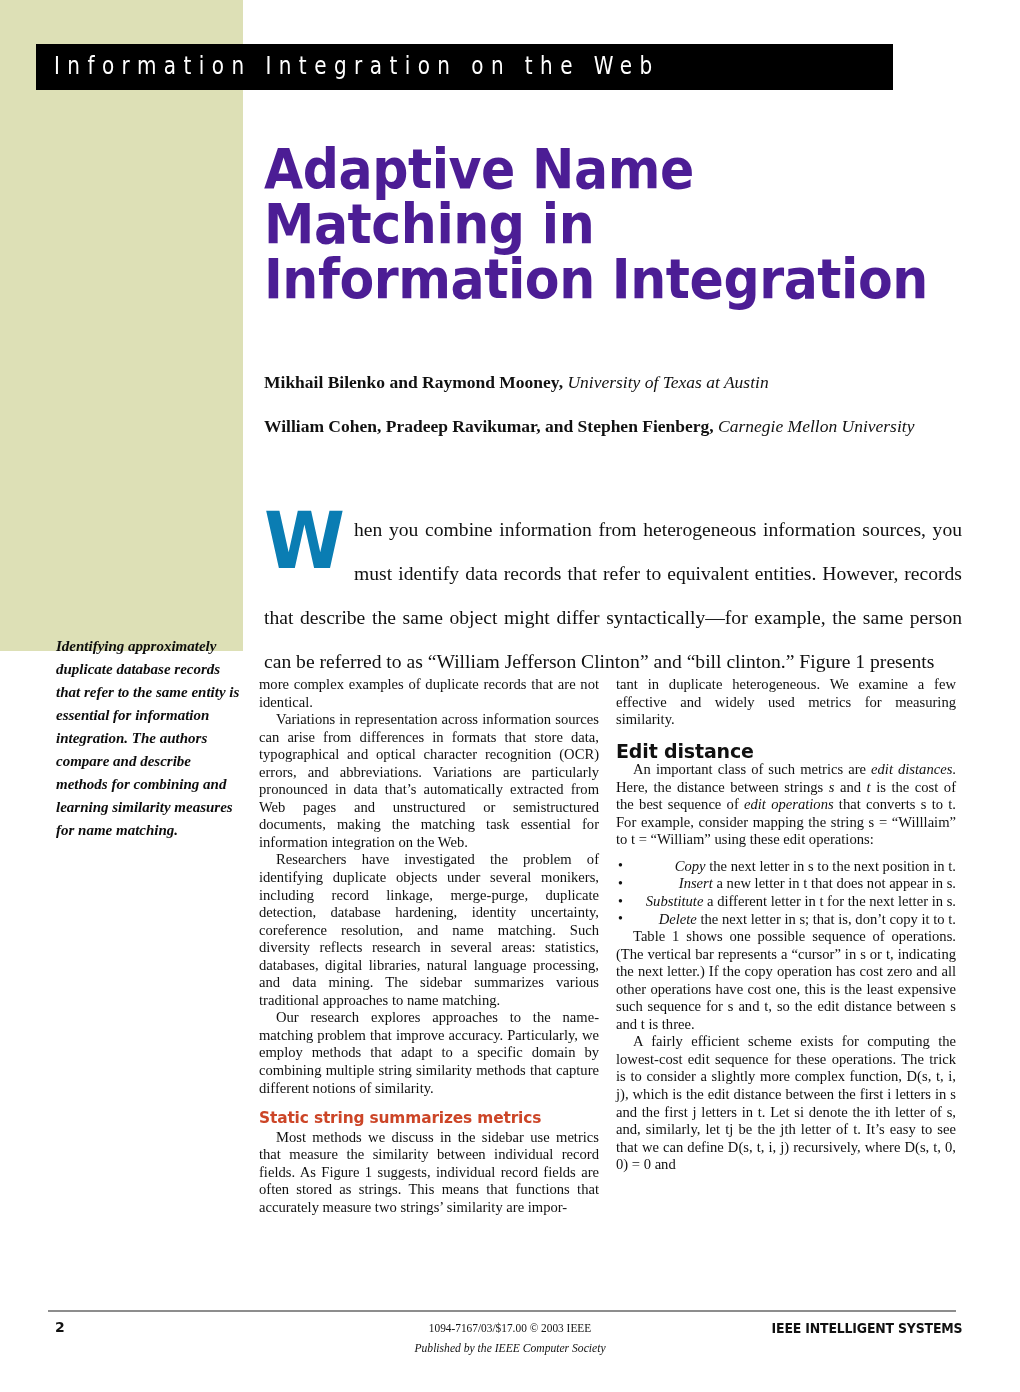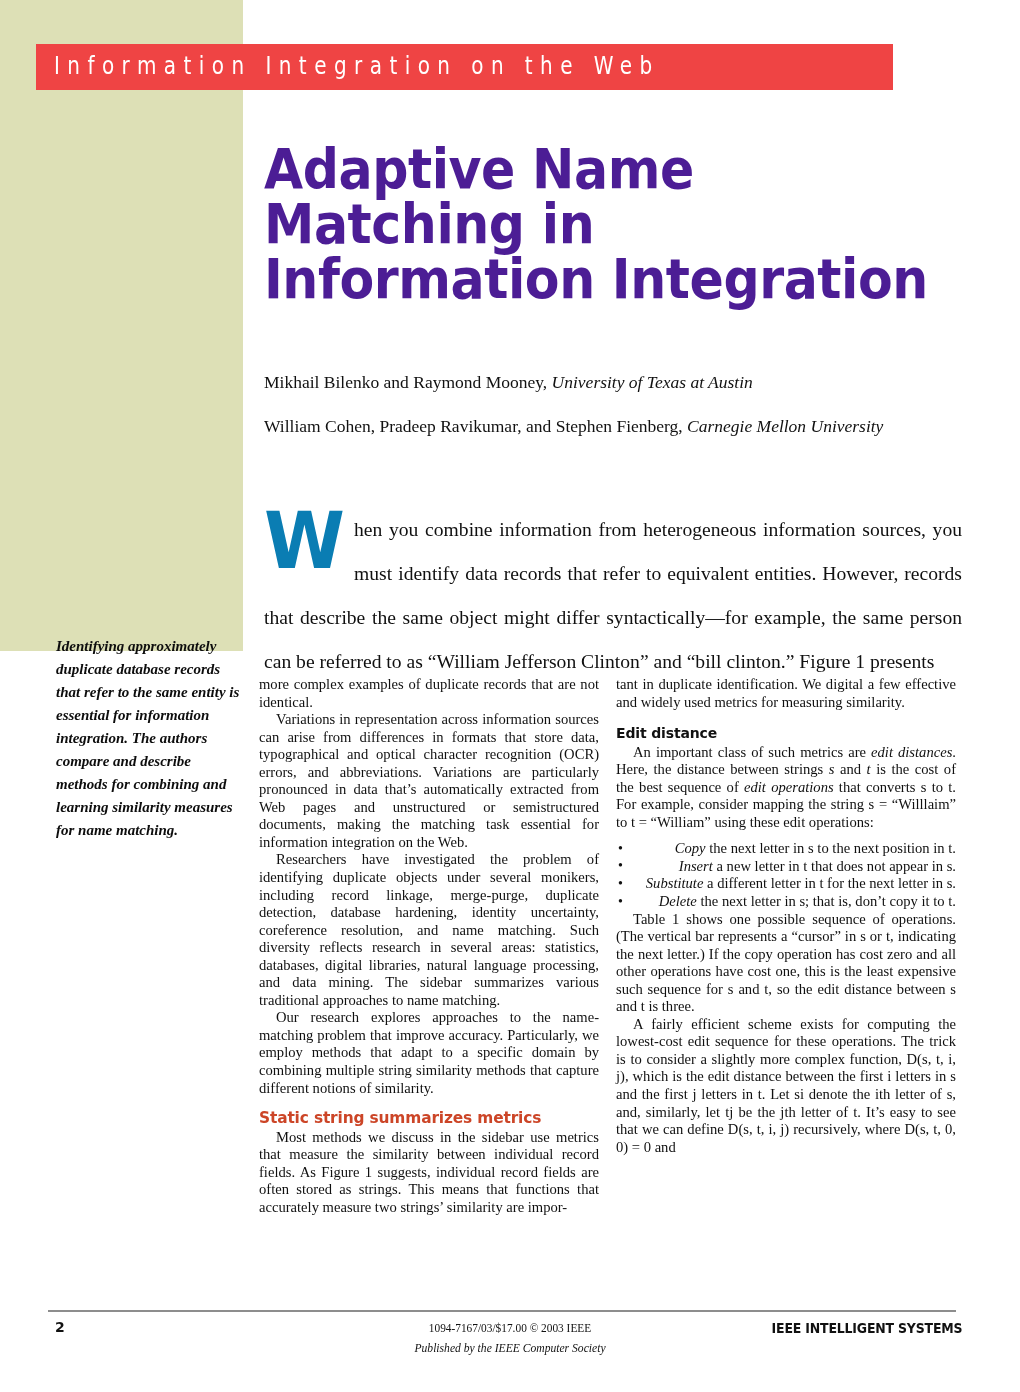--- a/index.html
+++ b/index.html
@@ -27,21 +27,21 @@
     background: #dde0b6;
   }
 
   
   #banner {
     position: absolute;
     left: 36px;
     top: 44px;
     width: 857px;
     height: 46px;
-    background: #ef4444;
+    background: #000000;
   }
   #banner-text {
     position: absolute;
     left: 18px;
     top: 50%;
     transform: translateY(-52%);
     color: #ffffff;
     font-family: "DejaVu Sans", sans-serif;
     font-size: 25px;
     font-weight: 400;
@@ -76,21 +76,21 @@
   }
 
   
   .author-line {
     position: absolute;
     left: 264px;
     font-family: "Liberation Serif", serif;
     font-size: 17.5px;
     color: #111;
   }
-  .author-line b { font-weight: normal; }
+  .author-line b { font-weight: bold; }
   .author-line i { font-style: italic; margin-top: 31px; }
   #authors-1 { top: 372px; }
   #authors-2 { top: 416px; }
 
   
   #lead {
     position: absolute;
     left: 264px;
     top: 508px;
     width: 698px;
@@ -150,21 +150,21 @@
     font-weight: bold;
     font-size: 15.4px;
     color: #cc4527;
     margin: 13px 0 1px 0;
     letter-spacing: -0.15px;
     text-align: left;
   }
   h2.sec-black {
     font-family: "DejaVu Sans", sans-serif;
     font-weight: bold;
-    font-size: 14px;
+    font-size: 19px;
     color: #111111;
     margin: 14px 0 1px 0;
     letter-spacing: -0.15px;
     text-align: left;
   }
 
   ul.ops {
     list-style: none;
     margin: 9px 0 0 0;
     padding: 0;
@@ -273,21 +273,21 @@
 <div class="col" id="col-mid">
   <p class="noindent">more complex examples of duplicate records that are not identical.</p>
   <p class="indent">Variations in representation across information sources can arise from differences in formats that store data, typographical and optical character recognition (OCR) errors, and abbreviations. Variations are particularly pronounced in data that’s automatically extracted from Web pages and unstructured or semistructured documents, making the matching task essential for information integration on the Web.</p>
   <p class="indent">Researchers have investigated the problem of identifying duplicate objects under several monikers, including record linkage, merge-purge, duplicate detection, database hardening, identity uncertainty, coreference resolution, and name matching. Such diversity reflects research in several areas: statistics, databases, digital libraries, natural language processing, and data mining. The sidebar summarizes various traditional approaches to name matching.</p>
   <p class="indent">Our research explores approaches to the name-matching problem that improve accuracy. Particularly, we employ methods that adapt to a specific domain by combining multiple string similarity methods that capture different notions of similarity.</p>
   <h2 class="sec-orange">Static string summarizes metrics</h2>
   <p class="indent">Most methods we discuss in the sidebar use metrics that measure the similarity between individual record fields. As Figure 1 suggests, individual record fields are often stored as strings. This means that functions that accurately measure two strings’ similarity are impor-</p>
 </div>
 
 <div class="col" id="col-right">
-  <p class="noindent">tant in duplicate identification. We digital a few effective and widely used metrics for measuring similarity.</p>
+  <p class="noindent">tant in duplicate heterogeneous. We examine a few effective and widely used metrics for measuring similarity.</p>
   <h2 class="sec-black">Edit distance</h2>
   <p class="indent"><span>An important class of such metrics are </span><i class="it">edit distances</i><span>. Here, the distance between strings </span><i class="it">s</i><span> and </span><i class="it">t</i><span> is the cost of the best sequence of </span><i class="it">edit operations</i><span> that converts s to t. For example, consider mapping the string s = “Willlaim” to t = “William” using these edit operations:</span></p>
   <ul class="ops">
     <li><i class="it">Copy</i><span> the next letter in s to the next position in t.</span></li>
     <li><i class="it">Insert</i><span> a new letter in t that does not appear in s.</span></li>
     <li><i class="it">Substitute</i><span> a different letter in t for the next letter in s.</span></li>
     <li><i class="it">Delete</i><span> the next letter in s; that is, don’t copy it to t.</span></li>
   </ul>
   <p class="indent gap-before">Table 1 shows one possible sequence of operations. (The vertical bar represents a “cursor” in s or t, indicating the next letter.) If the copy operation has cost zero and all other operations have cost one, this is the least expensive such sequence for s and t, so the edit distance between s and t is three.</p>
   <p class="indent">A fairly efficient scheme exists for computing the lowest-cost edit sequence for these operations. The trick is to consider a slightly more complex function, D(s, t, i, j), which is the edit distance between the first i letters in s and the first j letters in t. Let si denote the ith letter of s, and, similarly, let tj be the jth letter of t. It’s easy to see that we can define D(s, t, i, j) recursively, where D(s, t, 0, 0) = 0 and</p>

